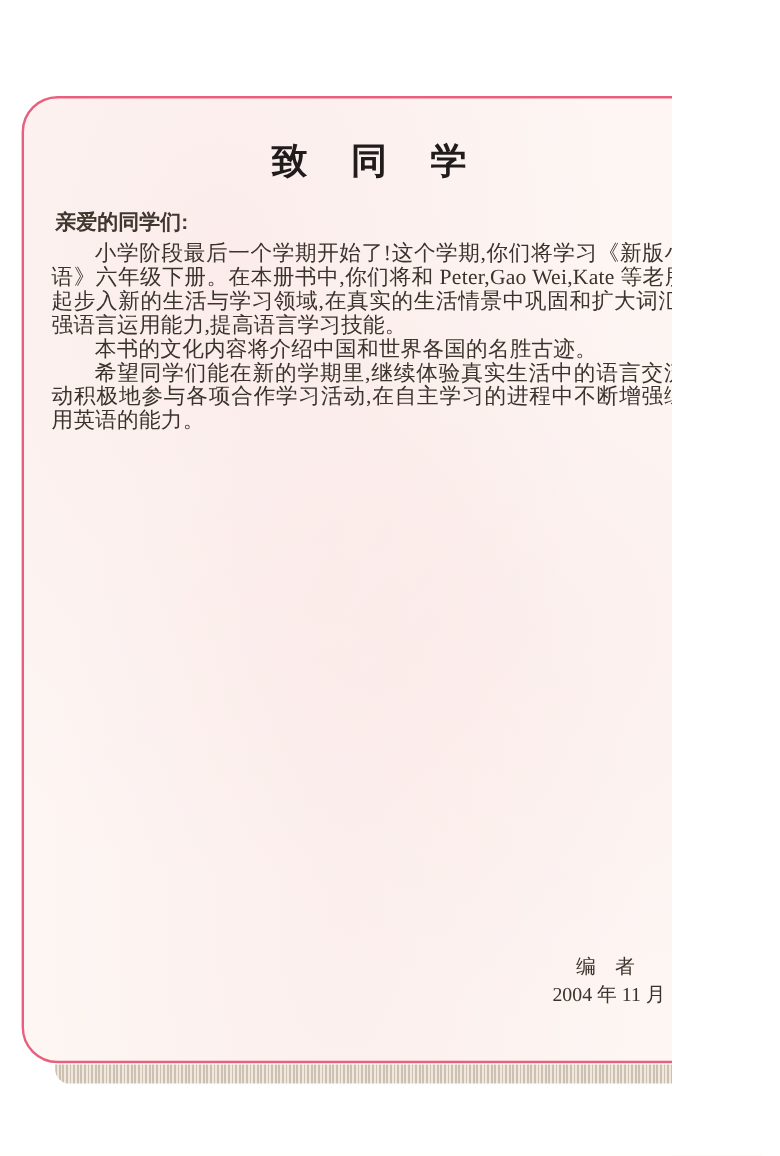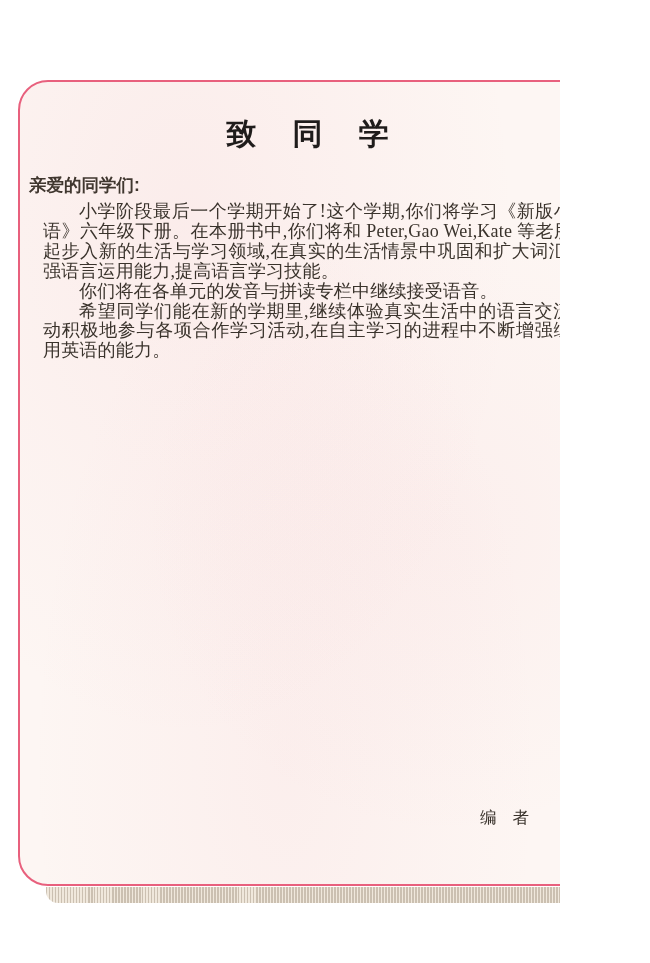--- a/index.html
+++ b/index.html
@@ -37,55 +37,56 @@
       radial-gradient(ellipse at 45% 85%, rgba(232,150,162,0.08), rgba(232,150,162,0) 55%);
   }
   .title {
     position:absolute; top:32px; left:0; width:100%;
     text-align:center;
     font-family:"Liberation Sans", sans-serif;
     font-weight:bold; font-size:30px; letter-spacing:14px;
     color:#1f1c1b; white-space:nowrap;
   }
   .salutation {
-    position:absolute; top:91px; left:9px;
+    position:absolute; top:91px; left:26px;
     font-family:"Liberation Sans", sans-serif;
     font-weight:bold; font-size:17.5px; color:#40372f;
   }
   .bodytext {
     position:absolute; top:120px; left:23px; width:566px;
     font-size:18px; line-height:19.9px; letter-spacing:0.2px;
     text-align:justify; color:#3a332c;
   }
   .bodytext p { margin:0; padding:0; text-indent:2em; }
   .signature {
     position:absolute; left:385px; top:712px; width:205px;
     text-align:center; color:#3a332c;
     font-size:16.5px; line-height:23px;
   }
-  .sig-author { letter-spacing:6px;margin-top:12px; }
+  .sig-author { letter-spacing:6px; }
 </style>
 </head>
 <body>
 
 <div class="canvas">
 
   <div class="edge-right"></div>
   <div class="edge-bottom"></div>
 
   <div class="frame">
 
     <div class="title">致 同 学</div>
 
     <div class="salutation">亲爱的同学们:</div>
 
     <div class="bodytext">
       <p>小学阶段最后一个学期开始了!这个学期,你们将学习《新版小学英语》六年级下册。在本册书中,你们将和 Peter,Gao Wei,Kate 等老朋友一起步入新的生活与学习领域,在真实的生活情景中巩固和扩大词汇量,增强语言运用能力,提高语言学习技能。</p>
-      <p>你们将在各单元的发音与拼读专栏中继续接受语音。</p>
+      <p>本书的文化内容将介绍中国和世界各国的名胜古迹。</p>
       <p>希望同学们能在新的学期里,继续体验真实生活中的语言交流、主动积极地参与各项合作学习活动,在自主学习的进程中不断增强综合运用英语的能力。</p>
     </div>
 
     <div class="signature">
       <div class="sig-author">编  者</div>
+      <div class="sig-date">2004 年 11 月</div>
     </div>
 
   </div>
 </div>
 
 </body></html>

